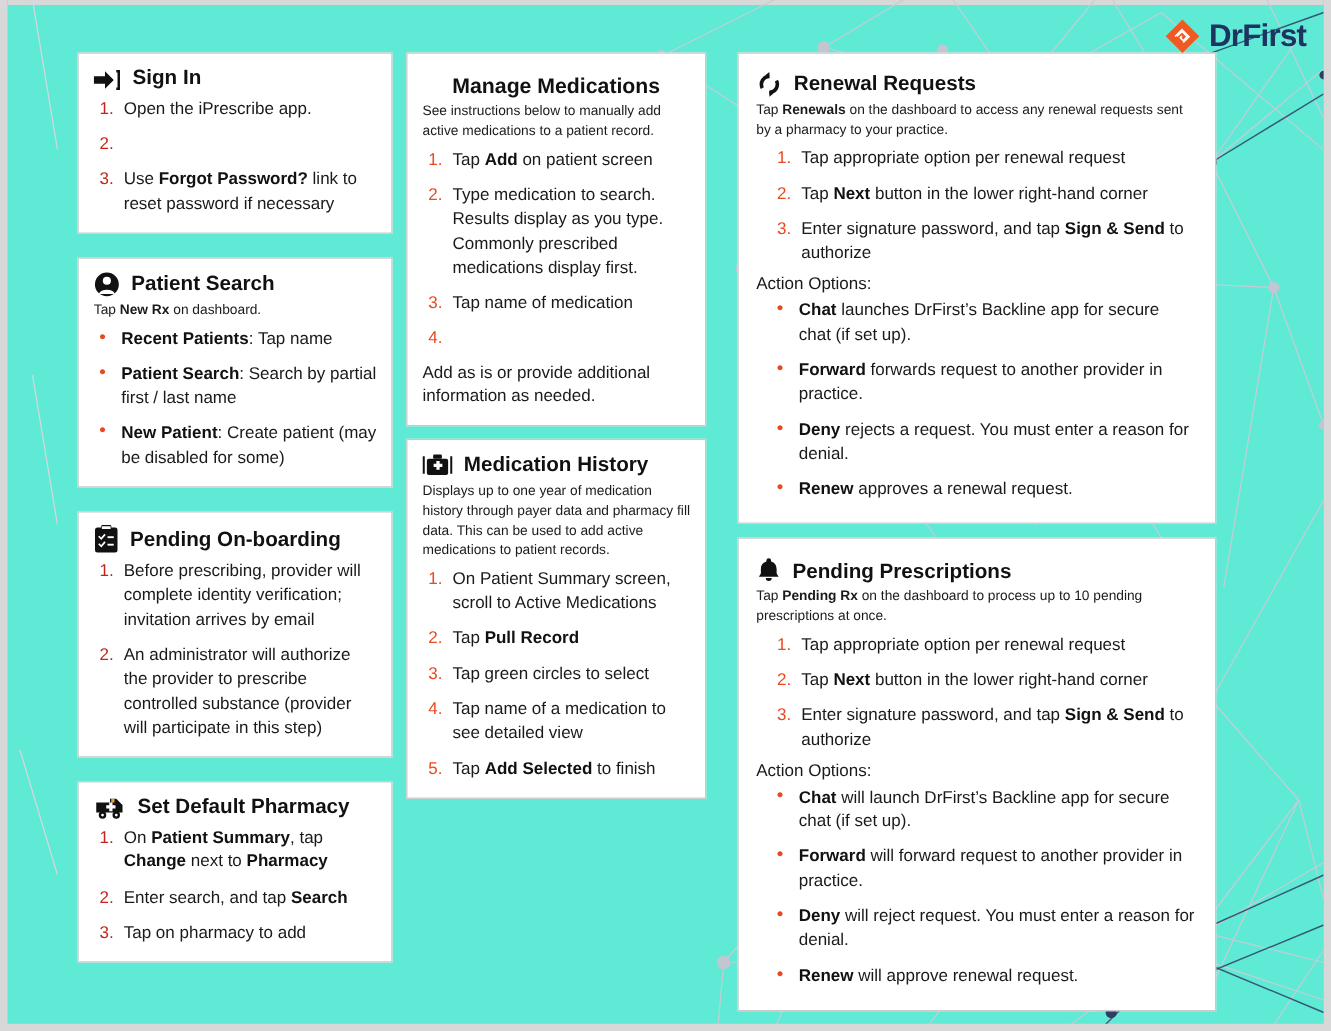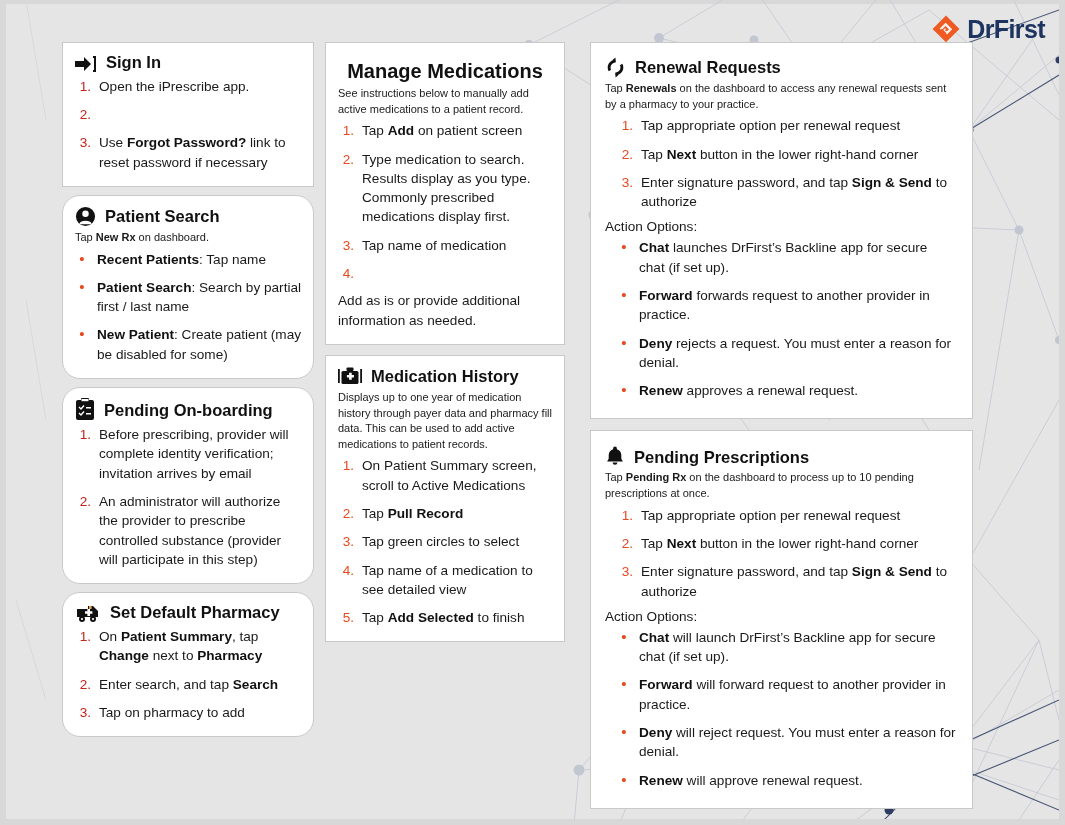--- a/index.html
+++ b/index.html
@@ -13,21 +13,21 @@
   body {
     font-family: "Liberation Sans", "DejaVu Sans", sans-serif;
     background: #ffffff;
     position: relative;
   }
 
   
   #page {
     position: absolute;
     inset: 0;
-    background: #e5e5e5;
+    background: #5eead4;
     border: 6px solid #d8d8d8;
     border-top: 0;
     border-bottom: 6px solid #d8d8d8;
     overflow: hidden;
   }
   #page::before{
     content:"";
     position:absolute; left:0; right:0; top:0; height:4px;
     background:#d8d8d8;
   }
@@ -97,21 +97,21 @@
     gap: 9px;
     margin-bottom: 3px;
   }
   .card-head.centered { justify-content: center; }
   .card-title {
     font-size: 16.5px;
     font-weight: bold;
     color: #111111;
     line-height: 1.2;
   }
-  .card-title.big { font-size: 20px; }
+  .card-title.big { font-size: 17px; }
 
   .icon { flex: 0 0 auto; display: inline-flex; align-items: center; justify-content: center; }
 
   .intro {
     font-size: 11px;
     color: #1a1a1a;
     line-height: 1.42;
     margin: 3px 0 4px 0;
   }
   .intro b { font-weight: bold; }
@@ -150,21 +150,21 @@
   ul.bullets > li .marker { width: 14px; text-align: center; font-size: 15px; line-height: 1.2; }
   .step-text { flex: 1 1 auto; }
   .step-text b { font-weight: bold; color: #111; }
 
   .marker.dark { color: #c4251a; }
 
   
   .tight > li { margin-bottom: 7px; }
 
   
-  .gap-s { margin-top: 8px; border-radius: 18px; }
+  .gap-s { margin-top: 19px; }
 </style>
 </head>
 <body>
 
 <div id="page">
 
   <svg id="bg-network" viewBox="0 0 560 825" preserveAspectRatio="none">
     <g stroke="#c9ccd6" stroke-width="1" fill="none" opacity="0.95">
       <path d="M30 45 L160 -20"></path>
       <path d="M30 45 L300 220"></path>

